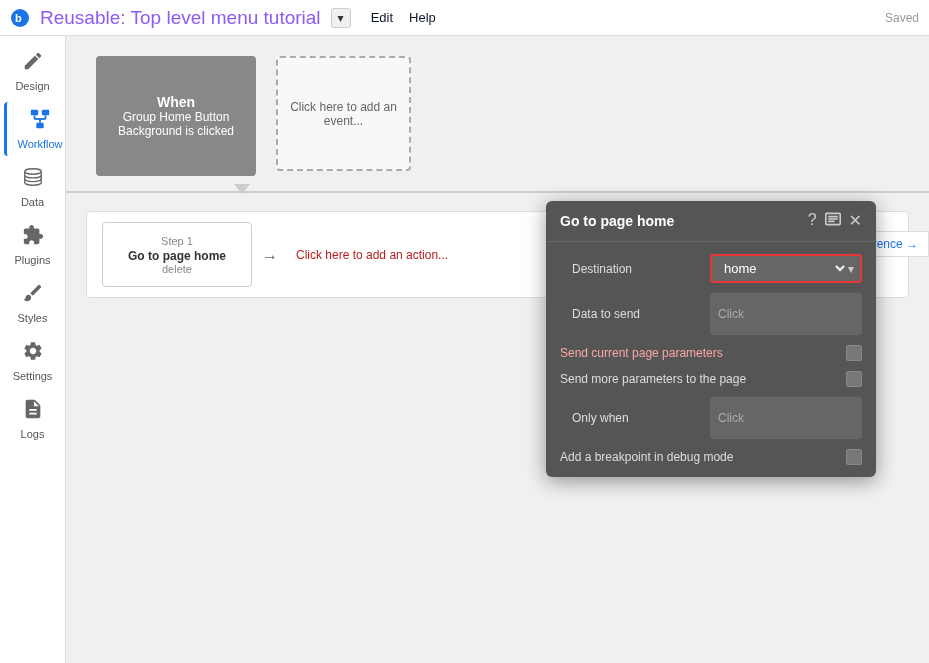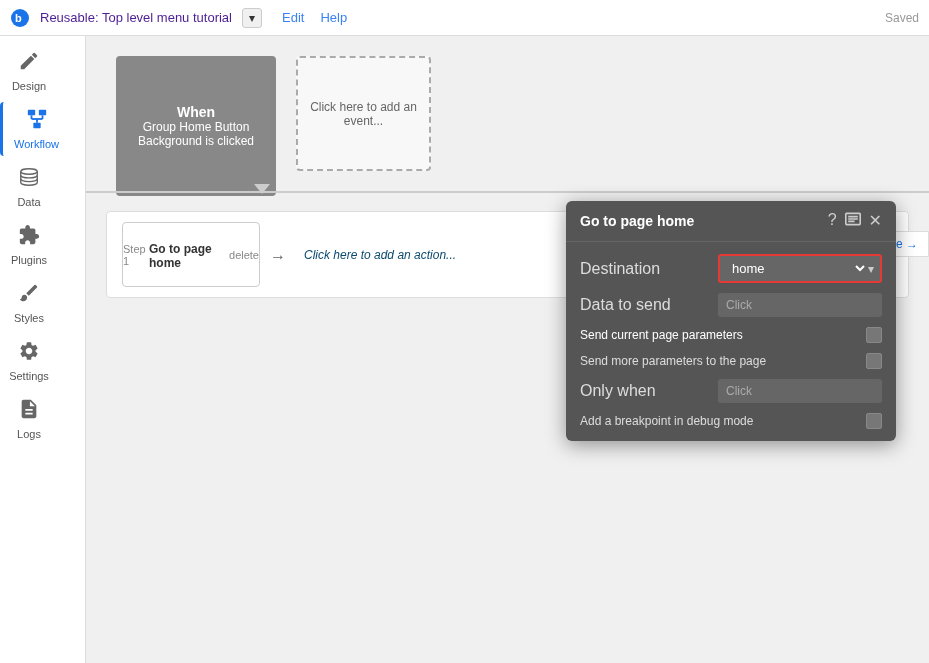--- a/index.html
+++ b/index.html
@@ -5,54 +5,54 @@
     * { box-sizing: border-box; margin: 0; padding: 0; }
     body { font-family: Arial, sans-serif; font-size: 13px; background: #f5f5f5; width: 929px; height: 663px; overflow: hidden; }
 
     
     .top-bar {
       display: flex; align-items: center; height: 36px;
       background: #fff; border-bottom: 1px solid #ddd;
       padding: 0 10px; gap: 10px;
     }
     .top-bar-logo { width: 20px; height: 20px; }
-    .top-bar-project { font-size: 13px; color: #4c1d95; }
+    .top-bar-project { font-size: 19px; color: #8b5cf6; }
     .top-bar-dropdown {
       display: flex; align-items: center; gap: 4px;
       background: #f0f0f0; border: 1px solid #ccc; border-radius: 3px;
       padding: 2px 6px; cursor: pointer; font-size: 12px; color: #333;
     }
     .top-bar-nav { display: flex; gap: 16px; margin-left: 10px; }
-    .top-bar-nav span { font-size: 13px; color: #3b82f6; cursor: pointer; }
+    .top-bar-nav span { font-size: 13px; color: #0f172a; cursor: pointer; }
     .top-bar-saved { color: #999; font-size: 12px; margin-left: auto; }
 
     
     .main-layout { display: flex; height: calc(663px - 36px); }
 
     
     .sidebar {
-      width: 86px; background: #fff; border-right: 1px solid #ddd;
-      display: flex; flex-direction: column; 
+      width: 66px; background: #fff; border-right: 1px solid #ddd;
+      display: flex; flex-direction: column; align-items: center;
       padding-top: 8px; gap: 4px;
     }
     .sidebar-item {
       display: flex; flex-direction: column; align-items: center;
       padding: 6px 4px; cursor: pointer; border-radius: 4px;
       width: 58px; color: #555; font-size: 11px; gap: 3px;
     }
     .sidebar-item.active-workflow { color: #1a73e8; border-left: 3px solid #1a73e8; padding-left: 16px; }
     .sidebar-icon { font-size: 18px; }
     .sidebar-icon svg { width: 22px; height: 22px; fill: currentColor; }
 
     
     .content { flex: 1; position: relative; overflow: hidden; background: #f0f0f0; }
 
     
     .when-block {
-      width: 160px; height: 140px; background: #888; color: #fff;
+      width: 160px; height: 120px; background: #888; color: #fff;
       display: flex; flex-direction: column; align-items: center;
       justify-content: center; border-radius: 4px; text-align: center;
       font-size: 13px; position: absolute; top: 20px; left: 30px;
     }
     .when-block .when-label { font-weight: bold; font-size: 14px; }
     .when-block .when-sub { font-size: 12px; margin-top: 0; }
 
     
     .add-event-block {
       width: 135px; height: 115px; border: 2px dashed #aaa;
@@ -63,30 +63,30 @@
     }
 
     
     .step-row {
       position: absolute; top: 175px; left: 20px; right: 20px;
       display: flex; align-items: center; gap: 10px;
       background: #fff; border: 1px solid #ddd; border-radius: 4px;
       padding: 10px 15px;
     }
     .step-box {
-      width: 138px; height: 65px; background: #fff; border: 1px solid #ccc;
-      border-radius: 4px; display: flex; flex-direction: row;
+      width: 150px; height: 65px; background: #fff; border: 1px solid #ccc;
+      border-radius: 4px; display: flex; flex-direction: column;
       align-items: center; justify-content: center; font-size: 12px; color: #333;
     }
     .step-box .step-label { font-size: 11px; color: #888; }
     .step-box .step-title { font-weight: bold; font-size: 12px; margin-top: 2px; }
     .step-box .step-delete { font-size: 11px; color: #888; cursor: pointer; }
     .arrow-icon { color: #666; font-size: 16px; }
     .add-action-btn {
-      color: #0c4a6e; font-size: 12px; cursor: pointer; padding: 4px 8px; font-style: italic;
+      color: #b91c1c; font-size: 12px; cursor: pointer; padding: 4px 8px;
     }
 
     
     .connector-bar {
       position: absolute; top: 155px; left: 0; right: 0;
       height: 2px; background: #ccc;
     }
     .connector-triangle {
       position: absolute; top: 148px; left: 168px;
       width: 0; height: 0;
@@ -105,34 +105,34 @@
     .popup-header {
       display: flex; align-items: center; justify-content: space-between;
       padding: 10px 14px; border-bottom: 1px solid #666;
     }
     .popup-title { font-size: 14px; font-weight: bold; color: #fff; }
     .popup-header-icons { display: flex; gap: 8px; }
     .popup-header-icon { color: #ccc; cursor: pointer; font-size: 16px; }
     .popup-body { padding: 12px 14px; display: flex; flex-direction: column; gap: 10px; }
     
     .popup-row { display: flex; align-items: center; gap: 8px; }
-    .popup-label { width: 130px; color: #ddd; font-size: 16px; flex-shrink: 0; }
+    .popup-label { width: 130px; color: #ddd; font-size: 12px; flex-shrink: 0; margin-left: 12px; }
     
     .destination-select-wrapper {
       flex: 1; border: 2px solid #e53935; border-radius: 3px;
       display: flex; align-items: center; background: #666;
     }
     .destination-select {
       flex: 1; background: transparent; color: #fff; border: none;
       padding: 4px 8px; font-size: 13px; outline: none; cursor: pointer;
     }
     .destination-chevron { color: #ccc; padding-right: 6px; font-size: 12px; }
 
     .click-field {
-      flex: 1; background: #666; border-radius: 3px; padding: 5px 8px;
+      flex: 1; background: #666; border-radius: 3px; padding: 14px 8px;
       color: #aaa; font-size: 12px; cursor: pointer;
     }
     .toggle-box {
       width: 16px; height: 16px; background: #777; border: 1px solid #888;
       border-radius: 2px; cursor: pointer;
     }
     .popup-row-full { display: flex; align-items: center; justify-content: space-between; }
 
     
     .see-reference-btn {
@@ -286,21 +286,21 @@
             <span class="destination-chevron">▾</span>
           </div>
         </div>
 
         <div class="popup-row">
           <span class="popup-label">Data to send</span>
           <div class="click-field">Click</div>
         </div>
 
         <div class="popup-row-full">
-          <span style="color:#ffffff;font-size:12px;">Send current page parameters</span>
+          <span style="color:#fca5a5;font-size:12px;">Send current page parameters</span>
           <div class="toggle-box"></div>
         </div>
 
         <div class="popup-row-full">
           <span style="color:#ddd;font-size:12px;">Send more parameters to the page</span>
           <div class="toggle-box"></div>
         </div>
 
         <div class="popup-row">
           <span class="popup-label">Only when</span>

